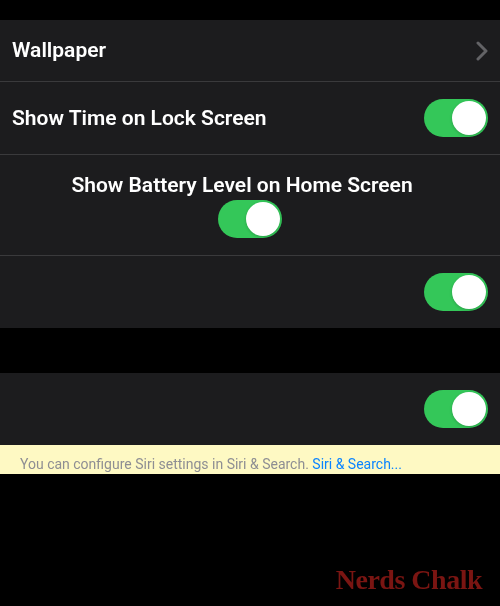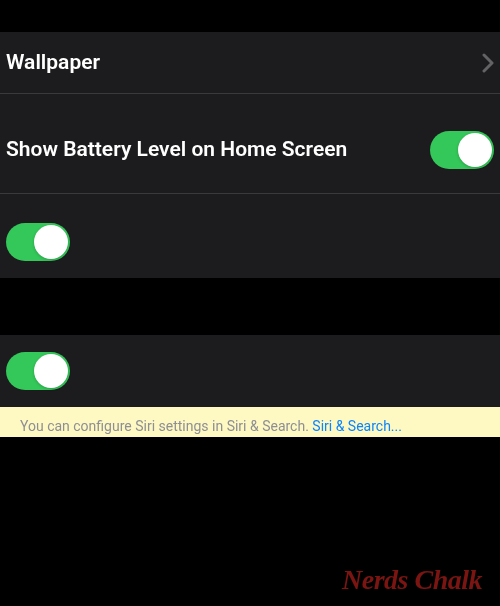--- a/index.html
+++ b/index.html
@@ -27,33 +27,33 @@
     }
     
     .top-gap {
       height: 20px;
       background: #000000;
     }
     
     .row {
       display: flex;
       align-items: center;
-      justify-content: flex-start;
-      padding: 17px 6px;
+      justify-content: flex-end;
+      padding: 17px 12px;
       border-bottom: 1px solid #3a3a3c;
       min-height: 62px;
-      margin-top: 12px;
     }
     
     .row:last-child {
       border-bottom: none;
     }
     
     .row.tall {
       min-height: 88px;
+      flex-direction: column;
     }
     
     .row-label {
       color: #ffffff;
       font-size: 21px;
       font-weight: 600;
       line-height: 1.3;
       flex: 1;
       padding-right: 16px;
     }
@@ -103,37 +103,40 @@
     .watermark {
       position: absolute;
       bottom: 10px;
       right: 18px;
       color: #7a1512;
       font-size: 28px;
       font-weight: 900;
       font-family: Georgia, serif;
       letter-spacing: -0.5px;
       pointer-events: none;
-      font-style: italic;
     }
   </style>
 </head>
 <body>
 
 <div class="top-gap"></div>
 
 <div class="section">
   <div class="row">
     <span class="row-label">Wallpaper</span>
     <svg class="chevron" viewBox="0 0 12 20" fill="none">
       <path d="M2 2 L10 10 L2 18" stroke="#636366" stroke-width="3" stroke-linecap="round" stroke-linejoin="round"></path>
     </svg>
   </div>
 
 
+  <div class="row">
+    <span class="row-label">Show Time on Lock Screen</span>
+    <div class="toggle"></div>
+  </div>
 
   <div class="row tall">
     <span class="row-label">Show Battery Level on Home Screen</span>
     <div class="toggle"></div>
   </div>
 
   <div class="row">
     <div class="toggle"></div>
   </div>
 </div>

